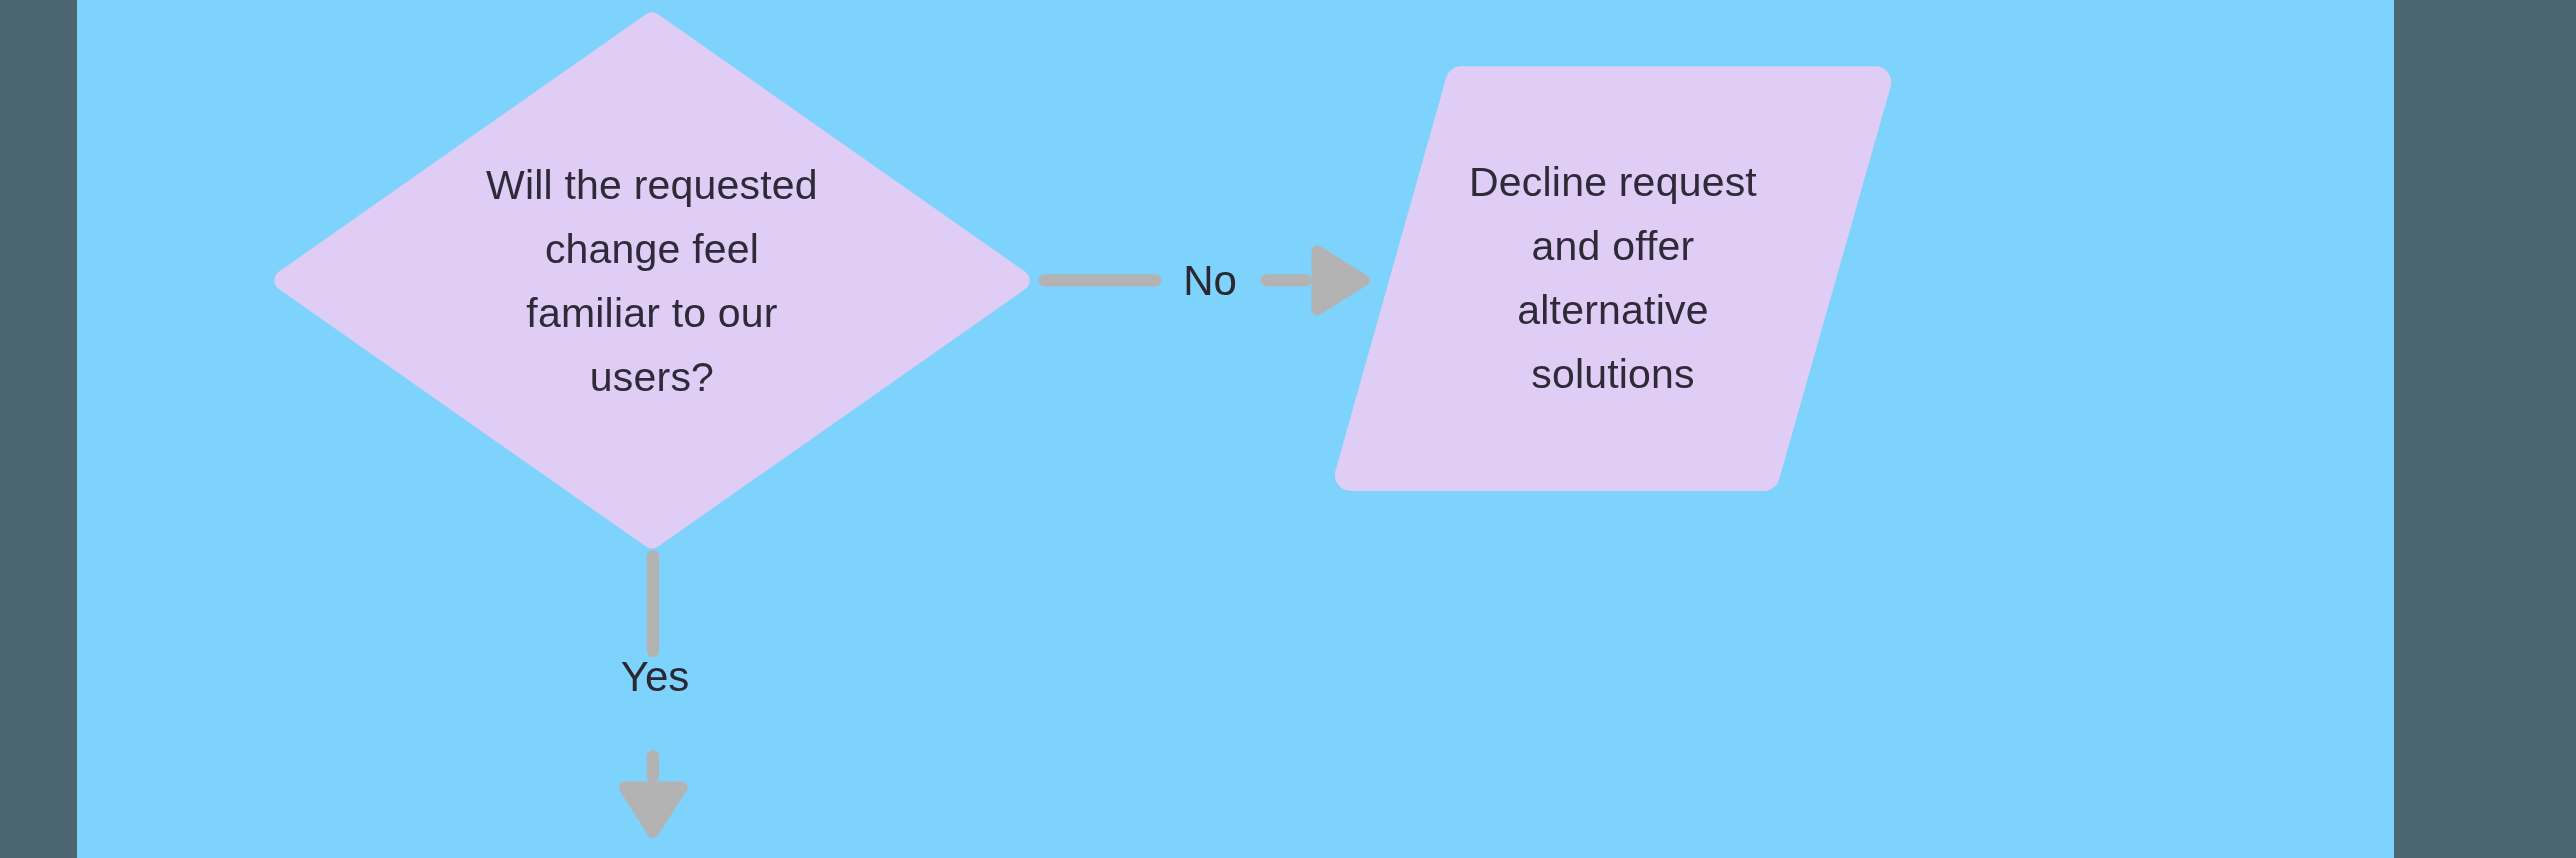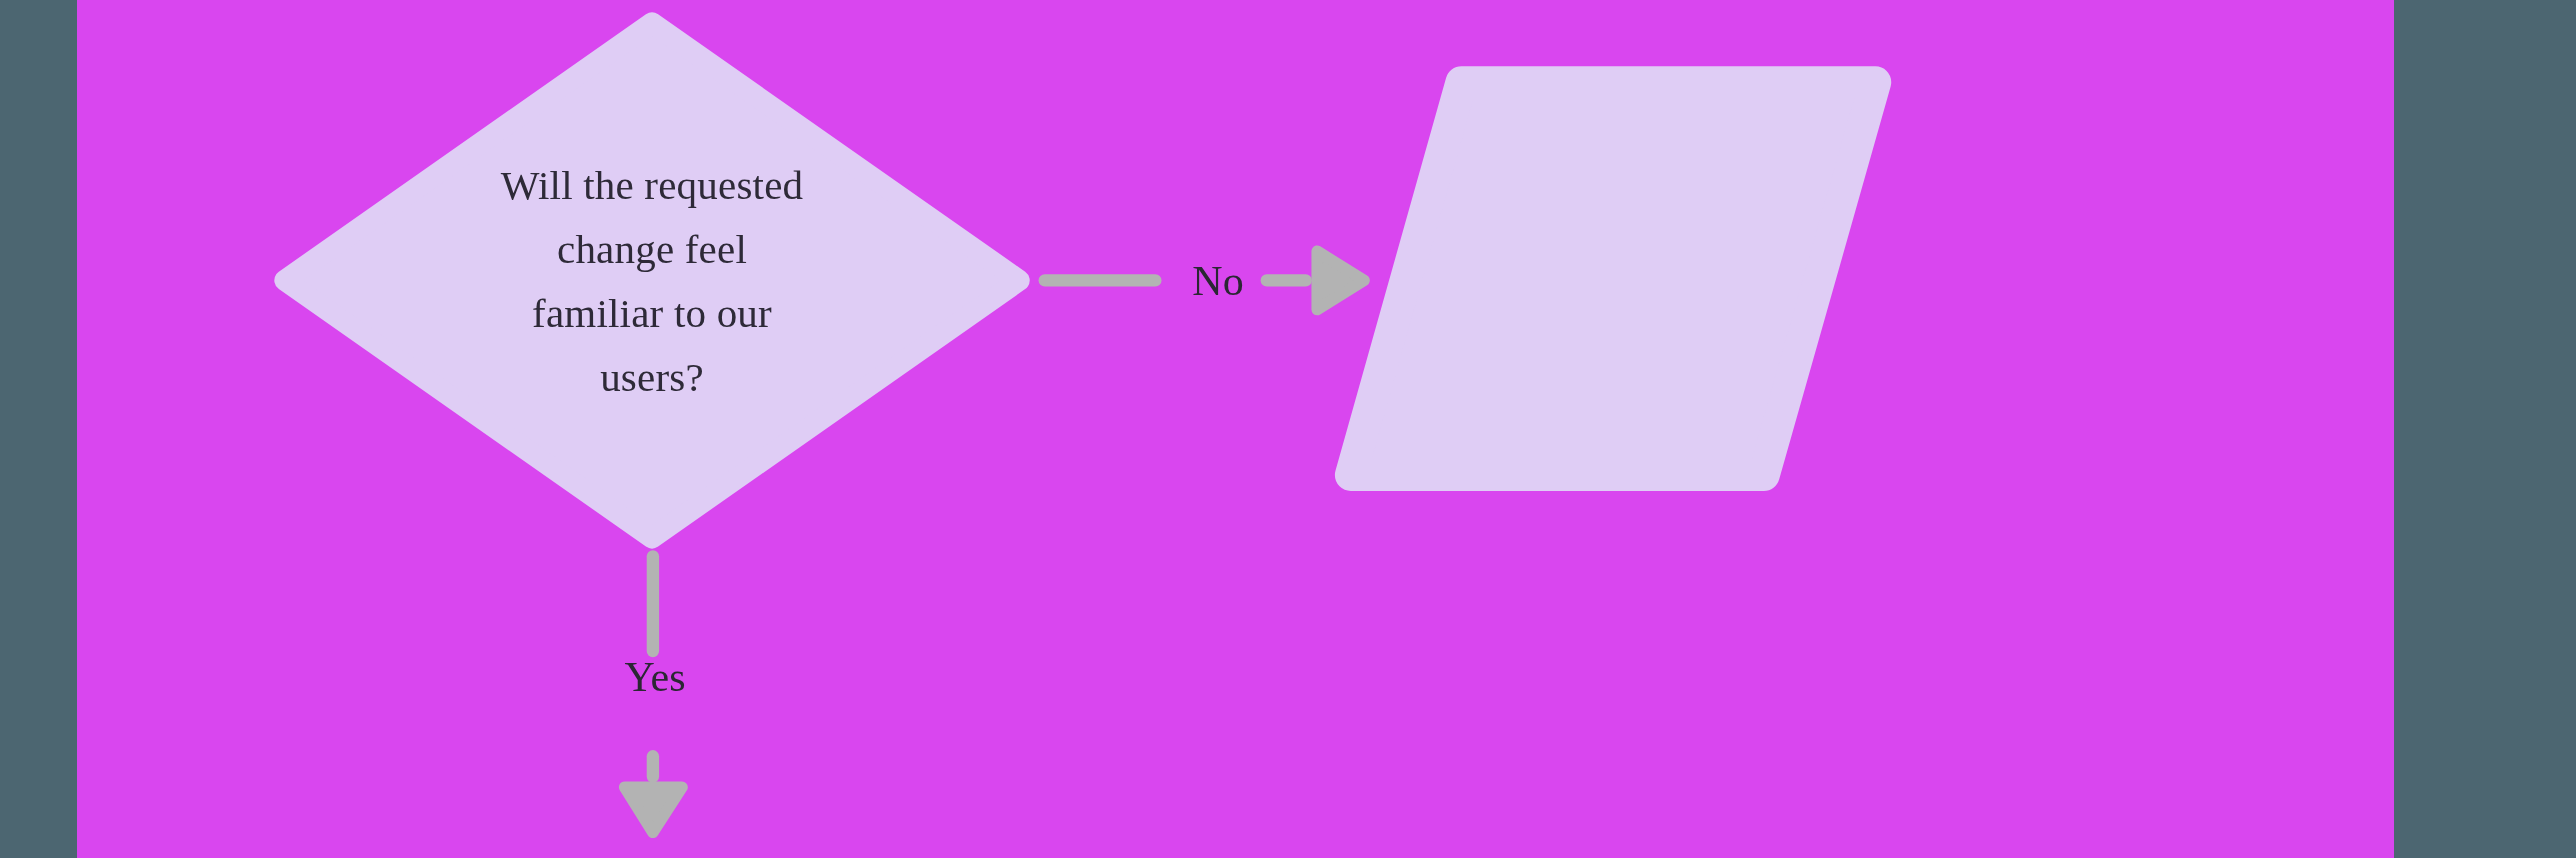--- a/index.html
+++ b/index.html
@@ -4,23 +4,23 @@
 <style>
   html, body {
     margin: 0;
     padding: 0;
     background: #f2f2f1;
   }
   .canvas {
     position: relative;
     width: 2576px;
     height: 858px;
-    background: #d946ef;
+    background: #7dd3fc;
     overflow: hidden;
-    font-family: Liberation Serif, serif;
+    font-family: Liberation Sans, sans-serif;
   }
   .backdrop-band {
     position: absolute;
     top: 0;
     height: 858px;
     background: #4c6671;
   }
   .band-left  { left: 0;  width: 77px; }
   .band-right { left: 2394px; width: 182px; }
 
@@ -63,21 +63,21 @@
   .decline-text  { left: 1436px; top: 150px; width: 354px; }
 
   .edge-label {
     position: absolute;
     transform: translate(-50%, -50%);
     color: #2b2733;
     font-size: 42px;
     line-height: 42px;
     white-space: nowrap;
   }
-  .no-label  { left: 1210px; top: 281px; margin-left: 8px; }
+  .no-label  { left: 1210px; top: 281px; }
   .yes-label { left: 655px;  top: 677px; }
 </style>
 </head>
 <body>
 
 <div class="canvas">
 
   <div class="backdrop-band band-left"></div>
   <div class="backdrop-band band-right"></div>
 
@@ -94,19 +94,23 @@
     <line class="connector" x1="738" y1="629" x2="738" y2="736"></line>
     <line class="connector" x1="738" y1="855" x2="738" y2="878"></line>
     <path class="arrowhead" d="M 706 890 L 771 890 L 738 941 Z"></path>
   </svg>
 
   <div class="node-text decision-text">Will the requested
 change feel
 familiar to our
 users?</div>
 
+  <div class="node-text decline-text">Decline request
+and offer
+alternative
+solutions</div>
 
   <div class="edge-label no-label">No</div>
 
   <div class="edge-label yes-label">Yes</div>
 
 </div>
 
 
 </body></html>

